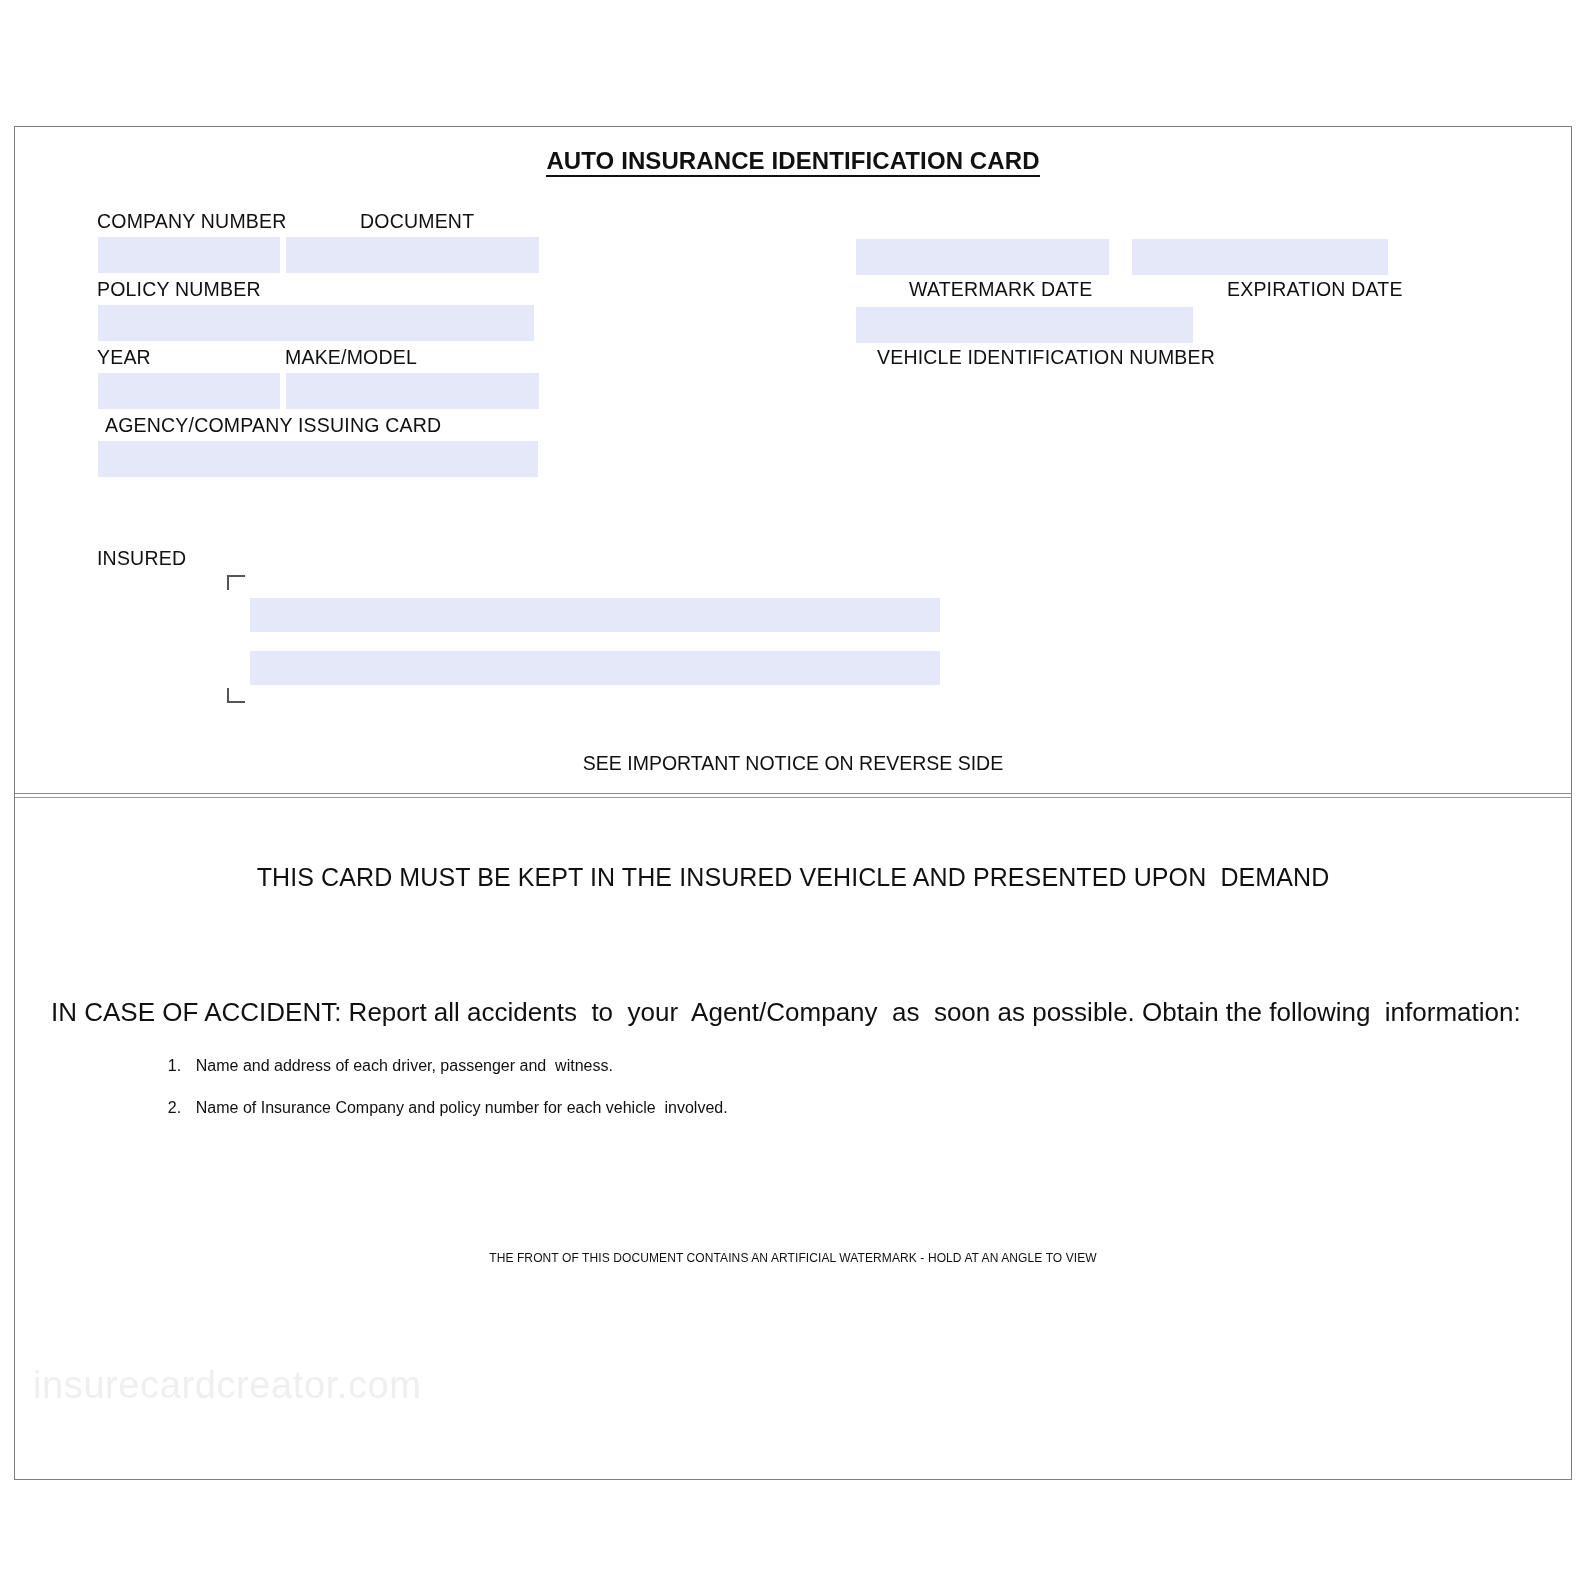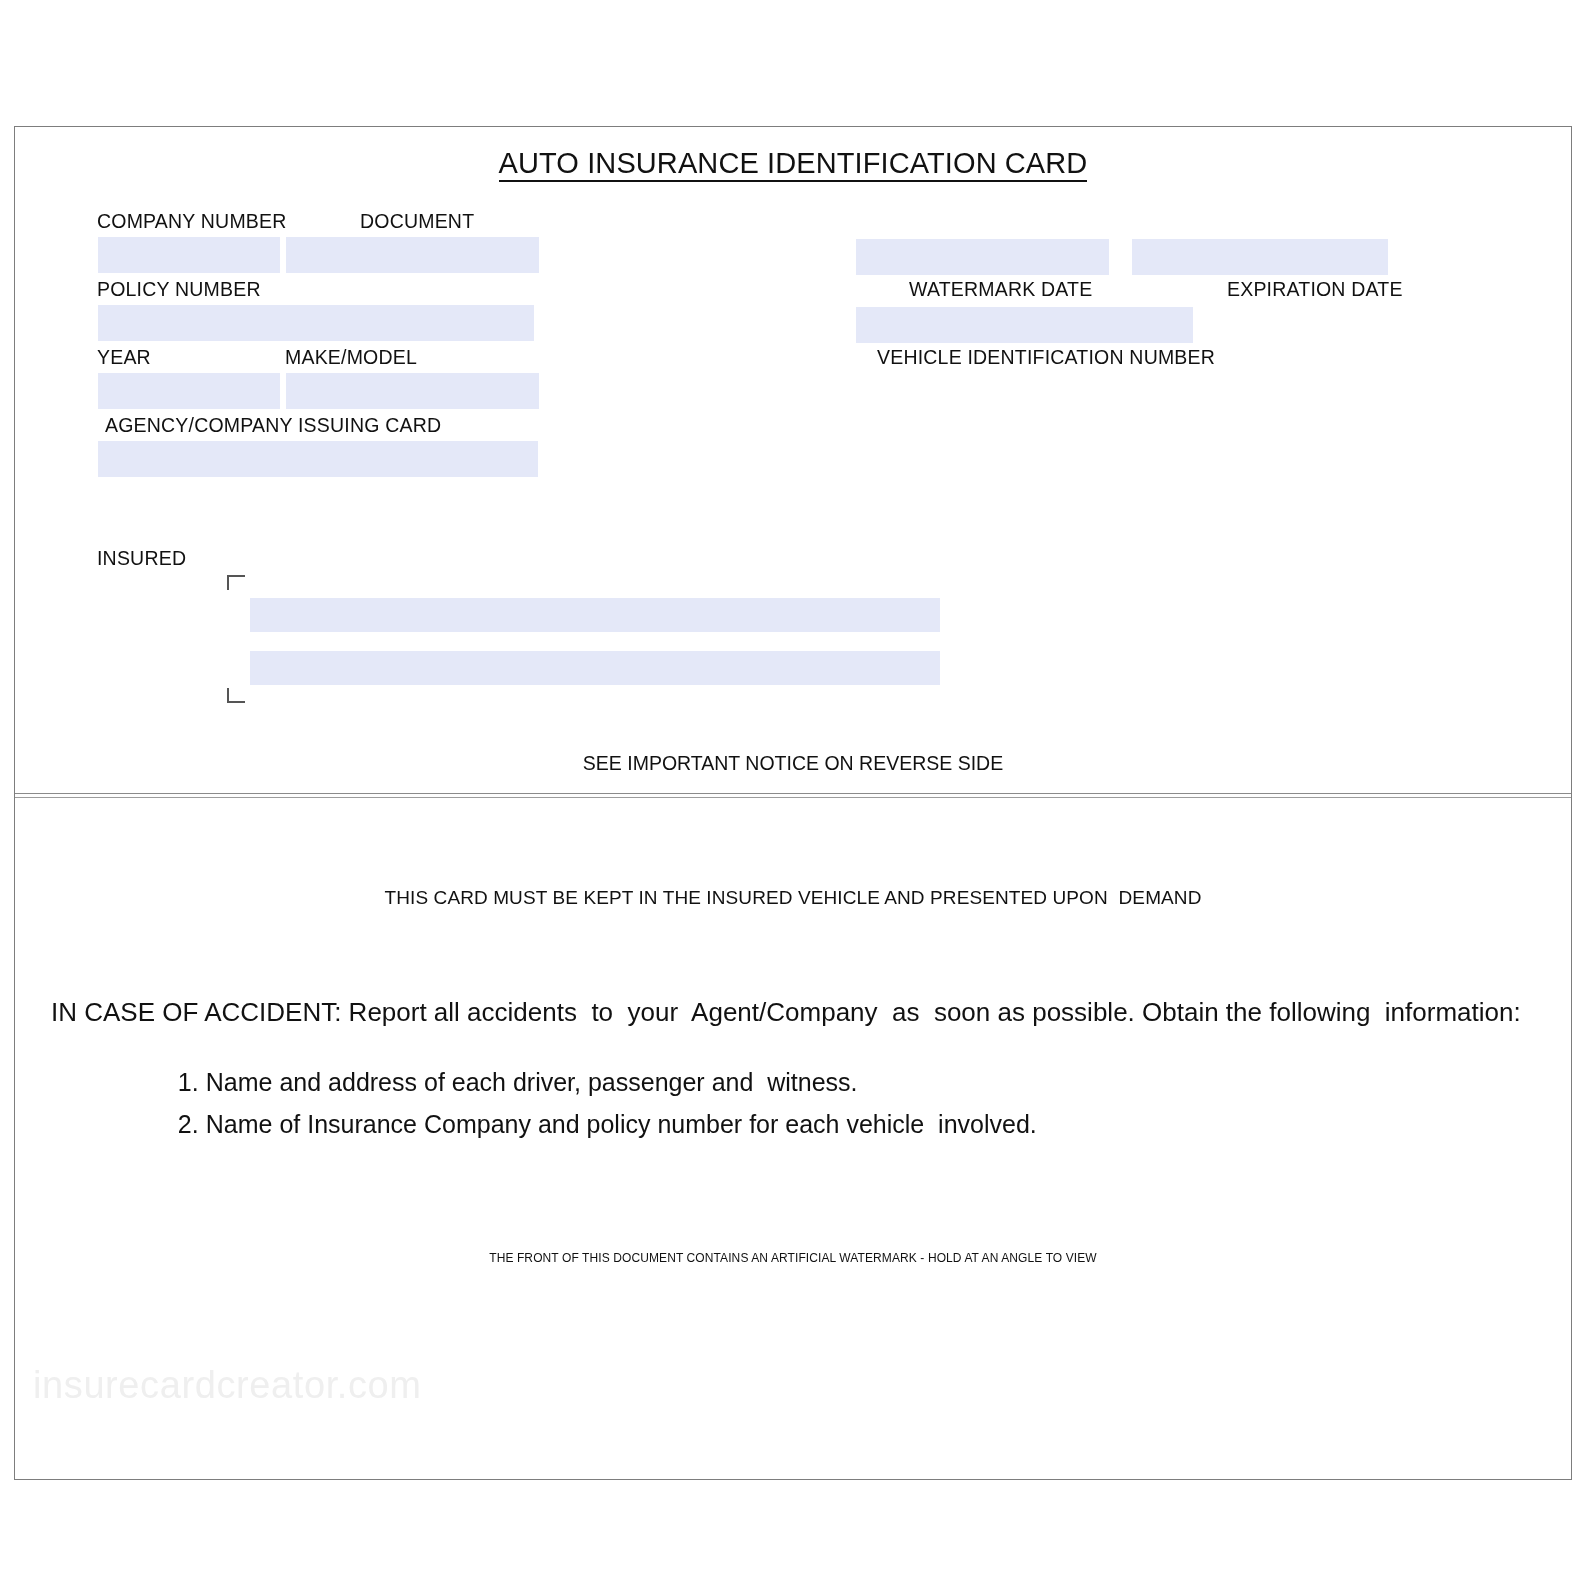--- a/index.html
+++ b/index.html
@@ -63,22 +63,22 @@
     outline: none;
   }
 
   
   #card-title {
     position: absolute;
     left: 0;
     top: 20px;
     width: 1556px;
     text-align: center;
-    font-size: 29px;
-    font-weight: normal;
+    font-size: 24px;
+    font-weight: bold;
     letter-spacing: 0.1px;
   }
   #card-title span {
     border-bottom: 2.5px solid #111;
     padding-bottom: 1px;
   }
 
   
   .bracket {
     position: absolute;
@@ -97,35 +97,35 @@
 
   
   .center-note {
     position: absolute;
     width: 1556px;
     left: 0;
     text-align: center;
     white-space: pre;
   }
   #reverse-notice { top: 625px; font-size: 19.5px; }
-  #keep-in-vehicle { top: 760px; font-size: 19px; letter-spacing: 0.1px; }
+  #keep-in-vehicle { top: 736px; font-size: 25px; letter-spacing: 0.1px; }
   #watermark-notice { top: 1124px; font-size: 12px; letter-spacing: 0.1px; }
 
   
   #accident-intro {
     position: absolute;
     left: 36px;
     top: 870px;
     font-size: 26px;
     white-space: pre;
   }
   .accident-item {
     position: absolute;
     left: 135px;
-    font-size: 25px;
+    font-size: 16px;
     white-space: pre;
   }
   #accident-item-1 { top: 912px; }
   #accident-item-2 { top: 954px; }
   .item-num { display: inline-block; width: 28px; }
 
   
   #site-watermark {
     position: absolute;
     left: 33px;

